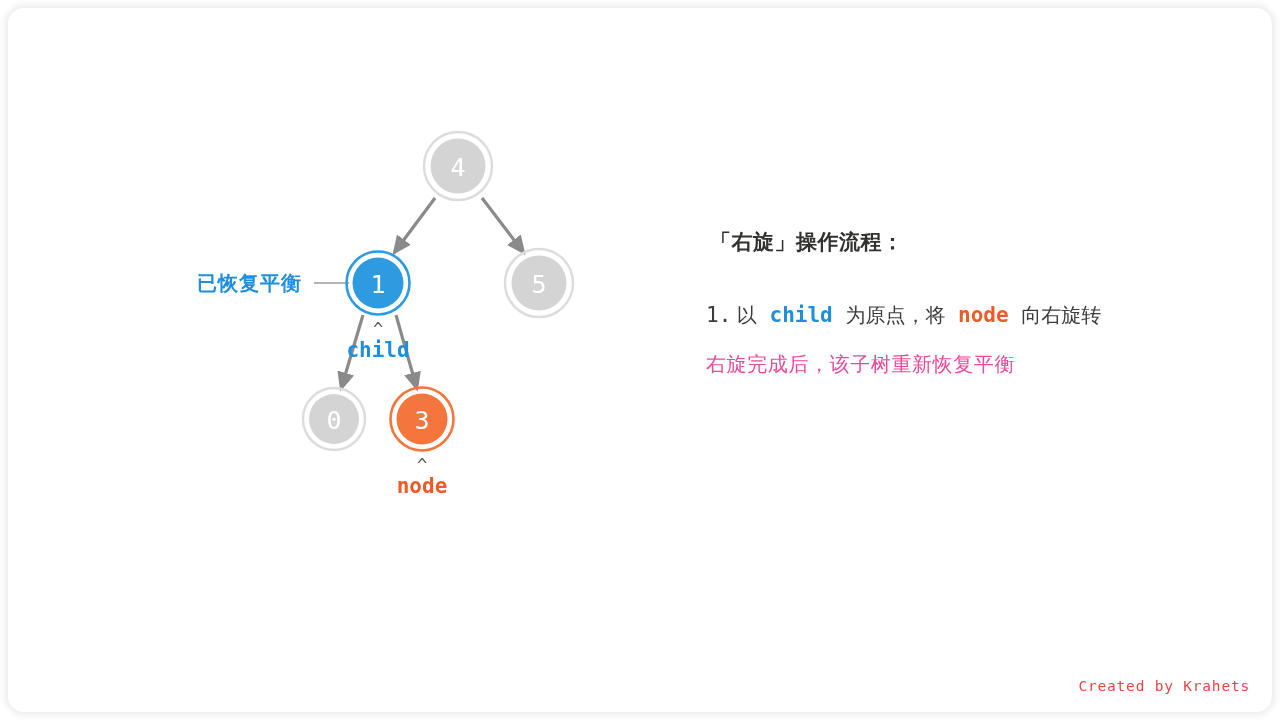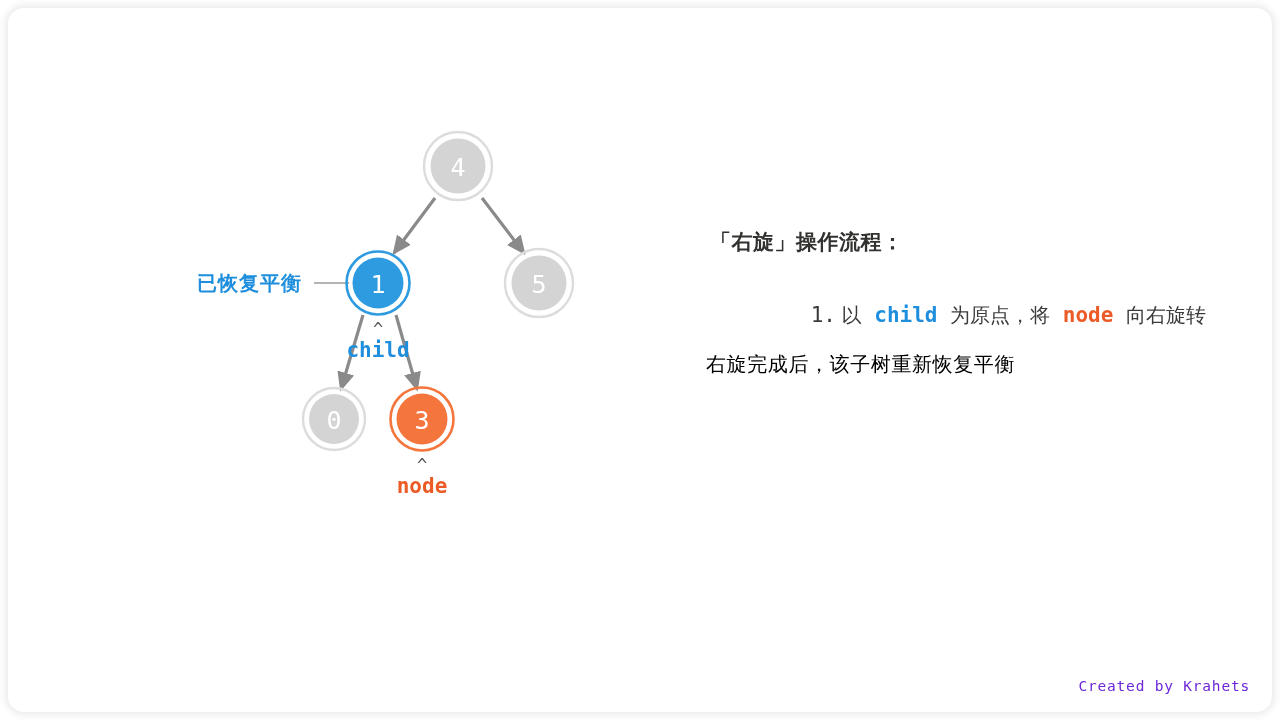--- a/index.html
+++ b/index.html
@@ -56,52 +56,52 @@
     color: #3b3b3b;
     white-space: nowrap;
     padding: 10px 12px;
     border-radius: 7px;
     display: inline-block;
     line-height: 1.1;
   }
   .step.highlight {
     background: #e9e9e9;
   }
-  #step1-wrap { margin-left: -4px; margin-bottom: 14px; text-align: right; }
+  #step1-wrap { margin-left: -4px; margin-bottom: 14px; }
   #step2-wrap { margin-left: -4px; margin-bottom: 18px; }
 
   .cn {
     font-family: "Liberation Sans", sans-serif;
     font-size: 20px;
   }
   .mono-strong {
     font-family: "DejaVu Sans Mono", monospace;
     font-weight: bold;
     font-size: 21px;
   }
   .kw-child { color: #1f8fdd; }
   .kw-node  { color: #ec5b25; }
 
   .note {
     font-family: "Liberation Sans", sans-serif;
     font-size: 20px;
-    color: #000000;
+    color: #ec4899;
     white-space: nowrap;
     margin-left: 8px;
     letter-spacing: 0.6px;
   }
 
   
   #watermark {
     position: absolute;
     right: 22px;
     bottom: 18px;
     font-family: "DejaVu Sans Mono", monospace;
     font-size: 14.5px;
-    color: #6d28d9;
+    color: #ef4444;
     letter-spacing: 0.8px;
     white-space: nowrap;
   }
 
   
   .node-num {
     font-family: "DejaVu Sans Mono", monospace;
     font-size: 25px;
     fill: #ffffff;
     text-anchor: middle;

